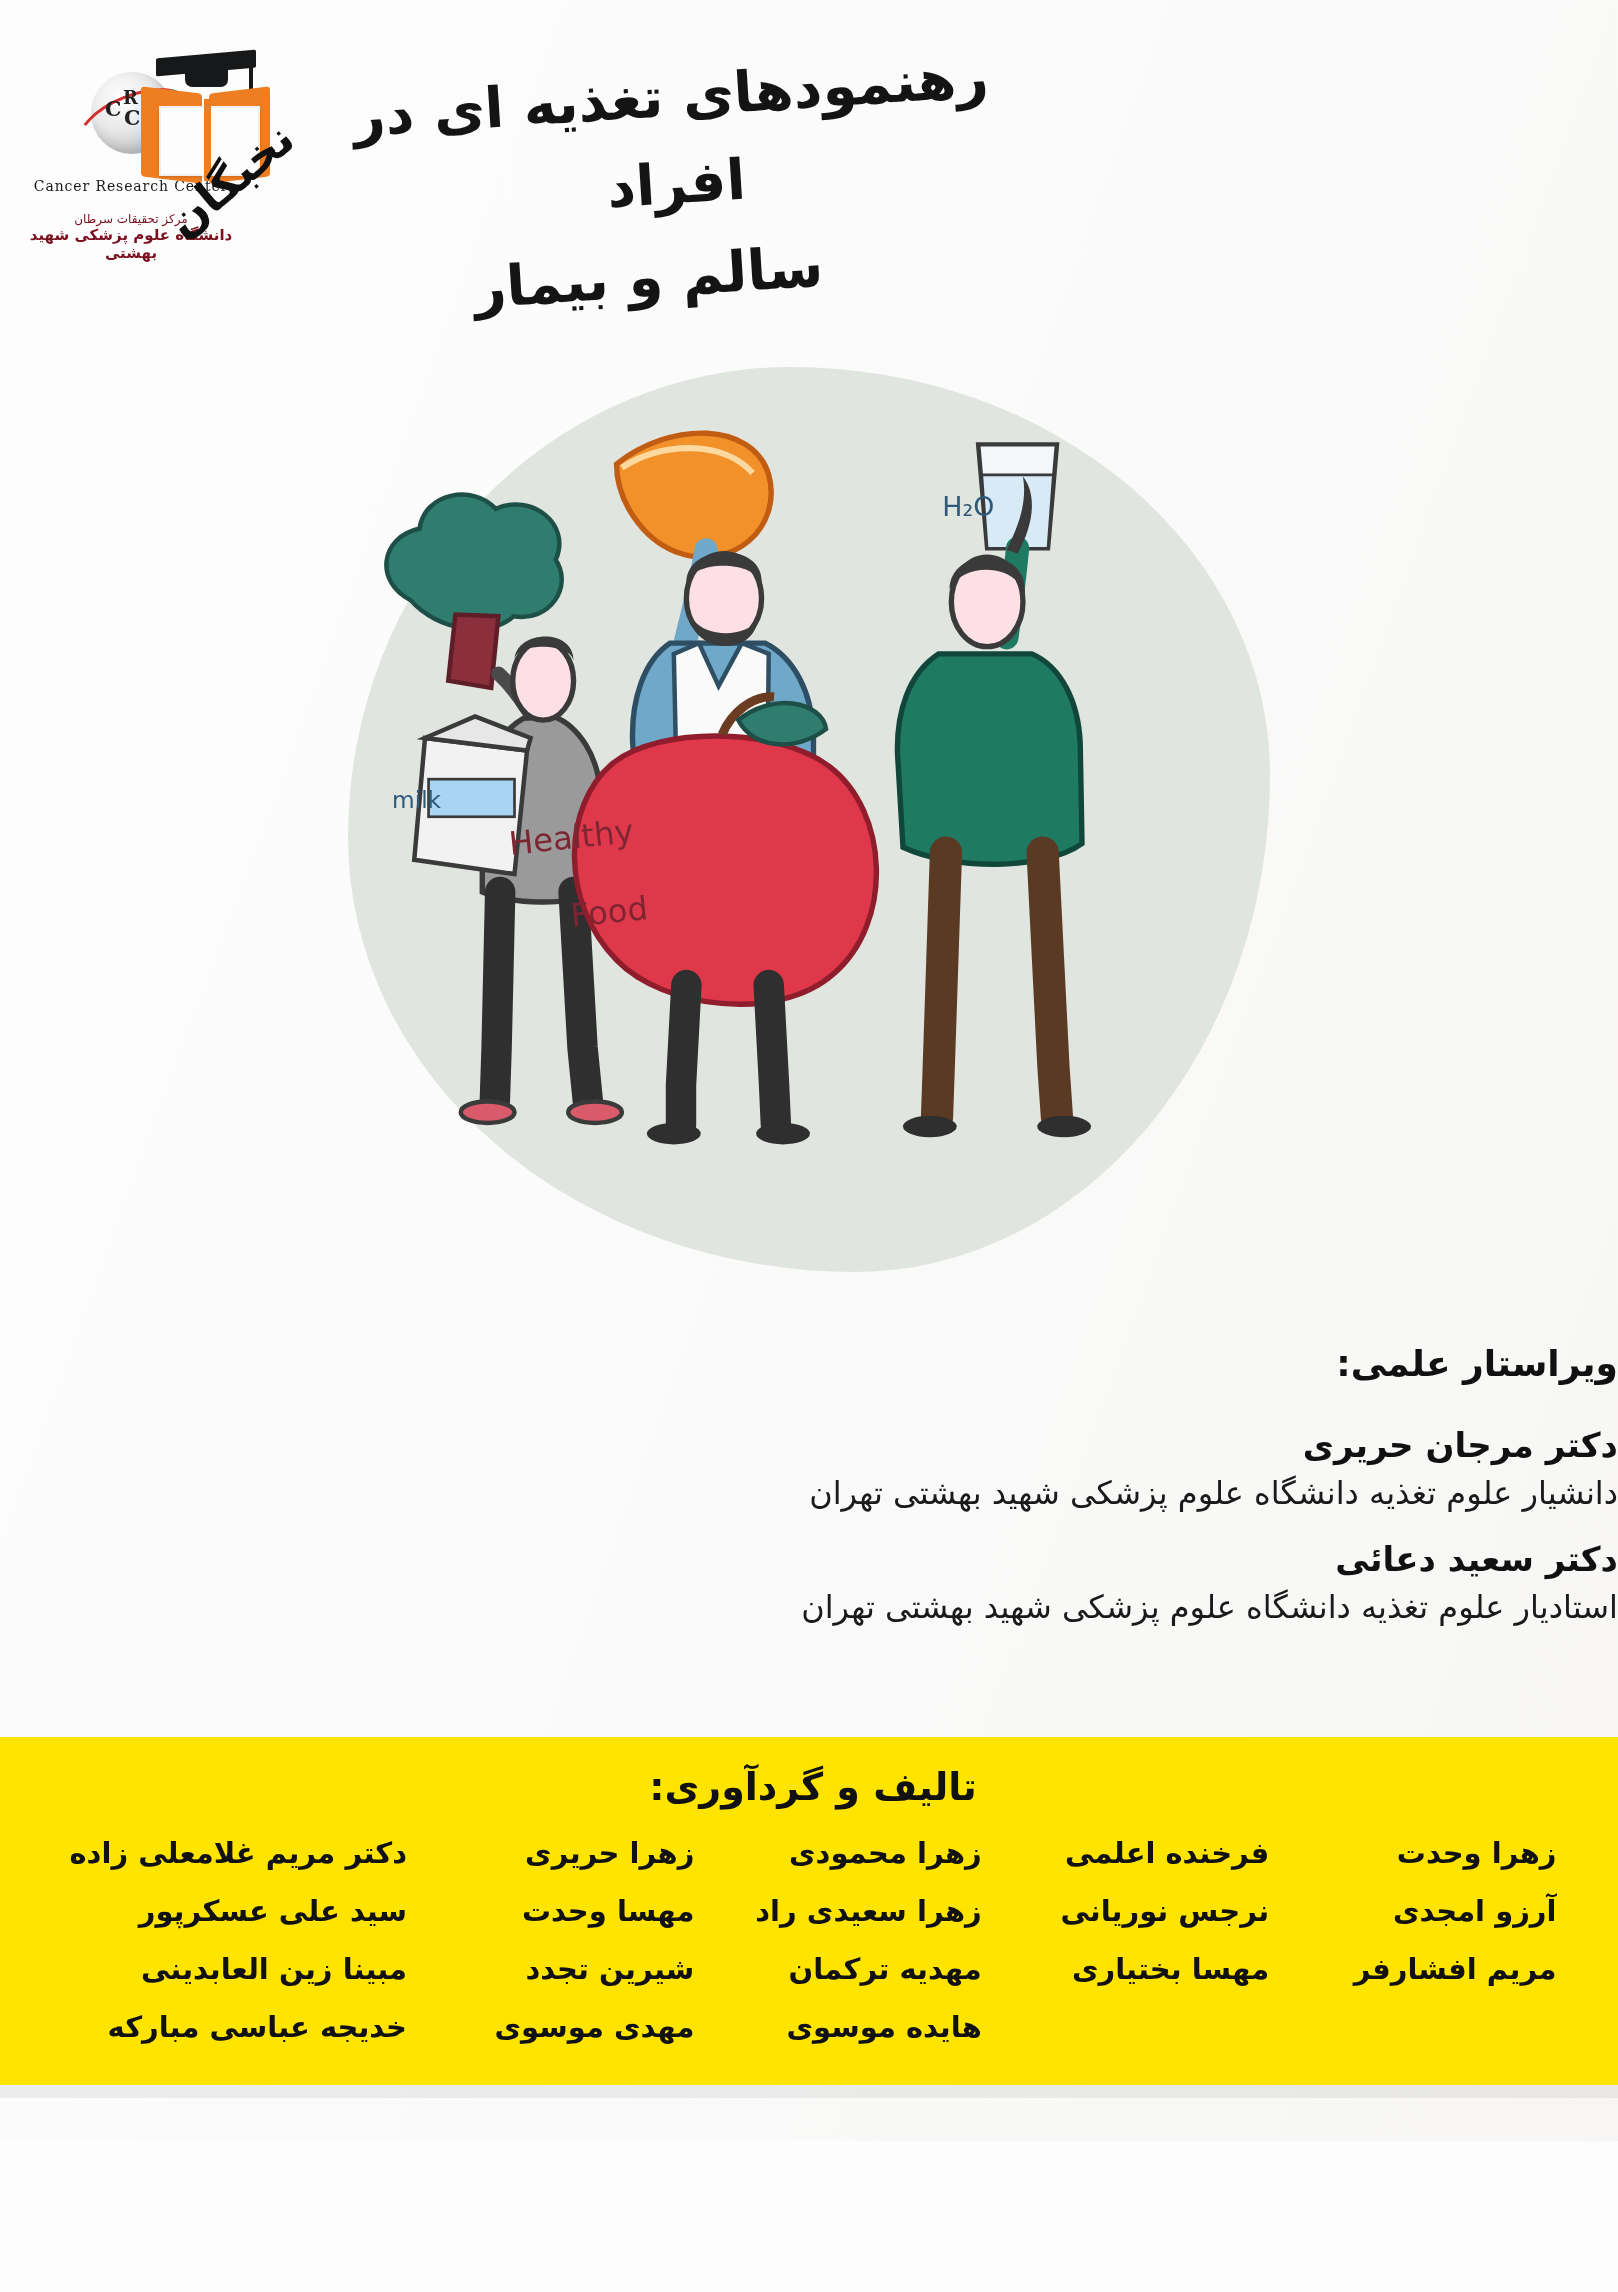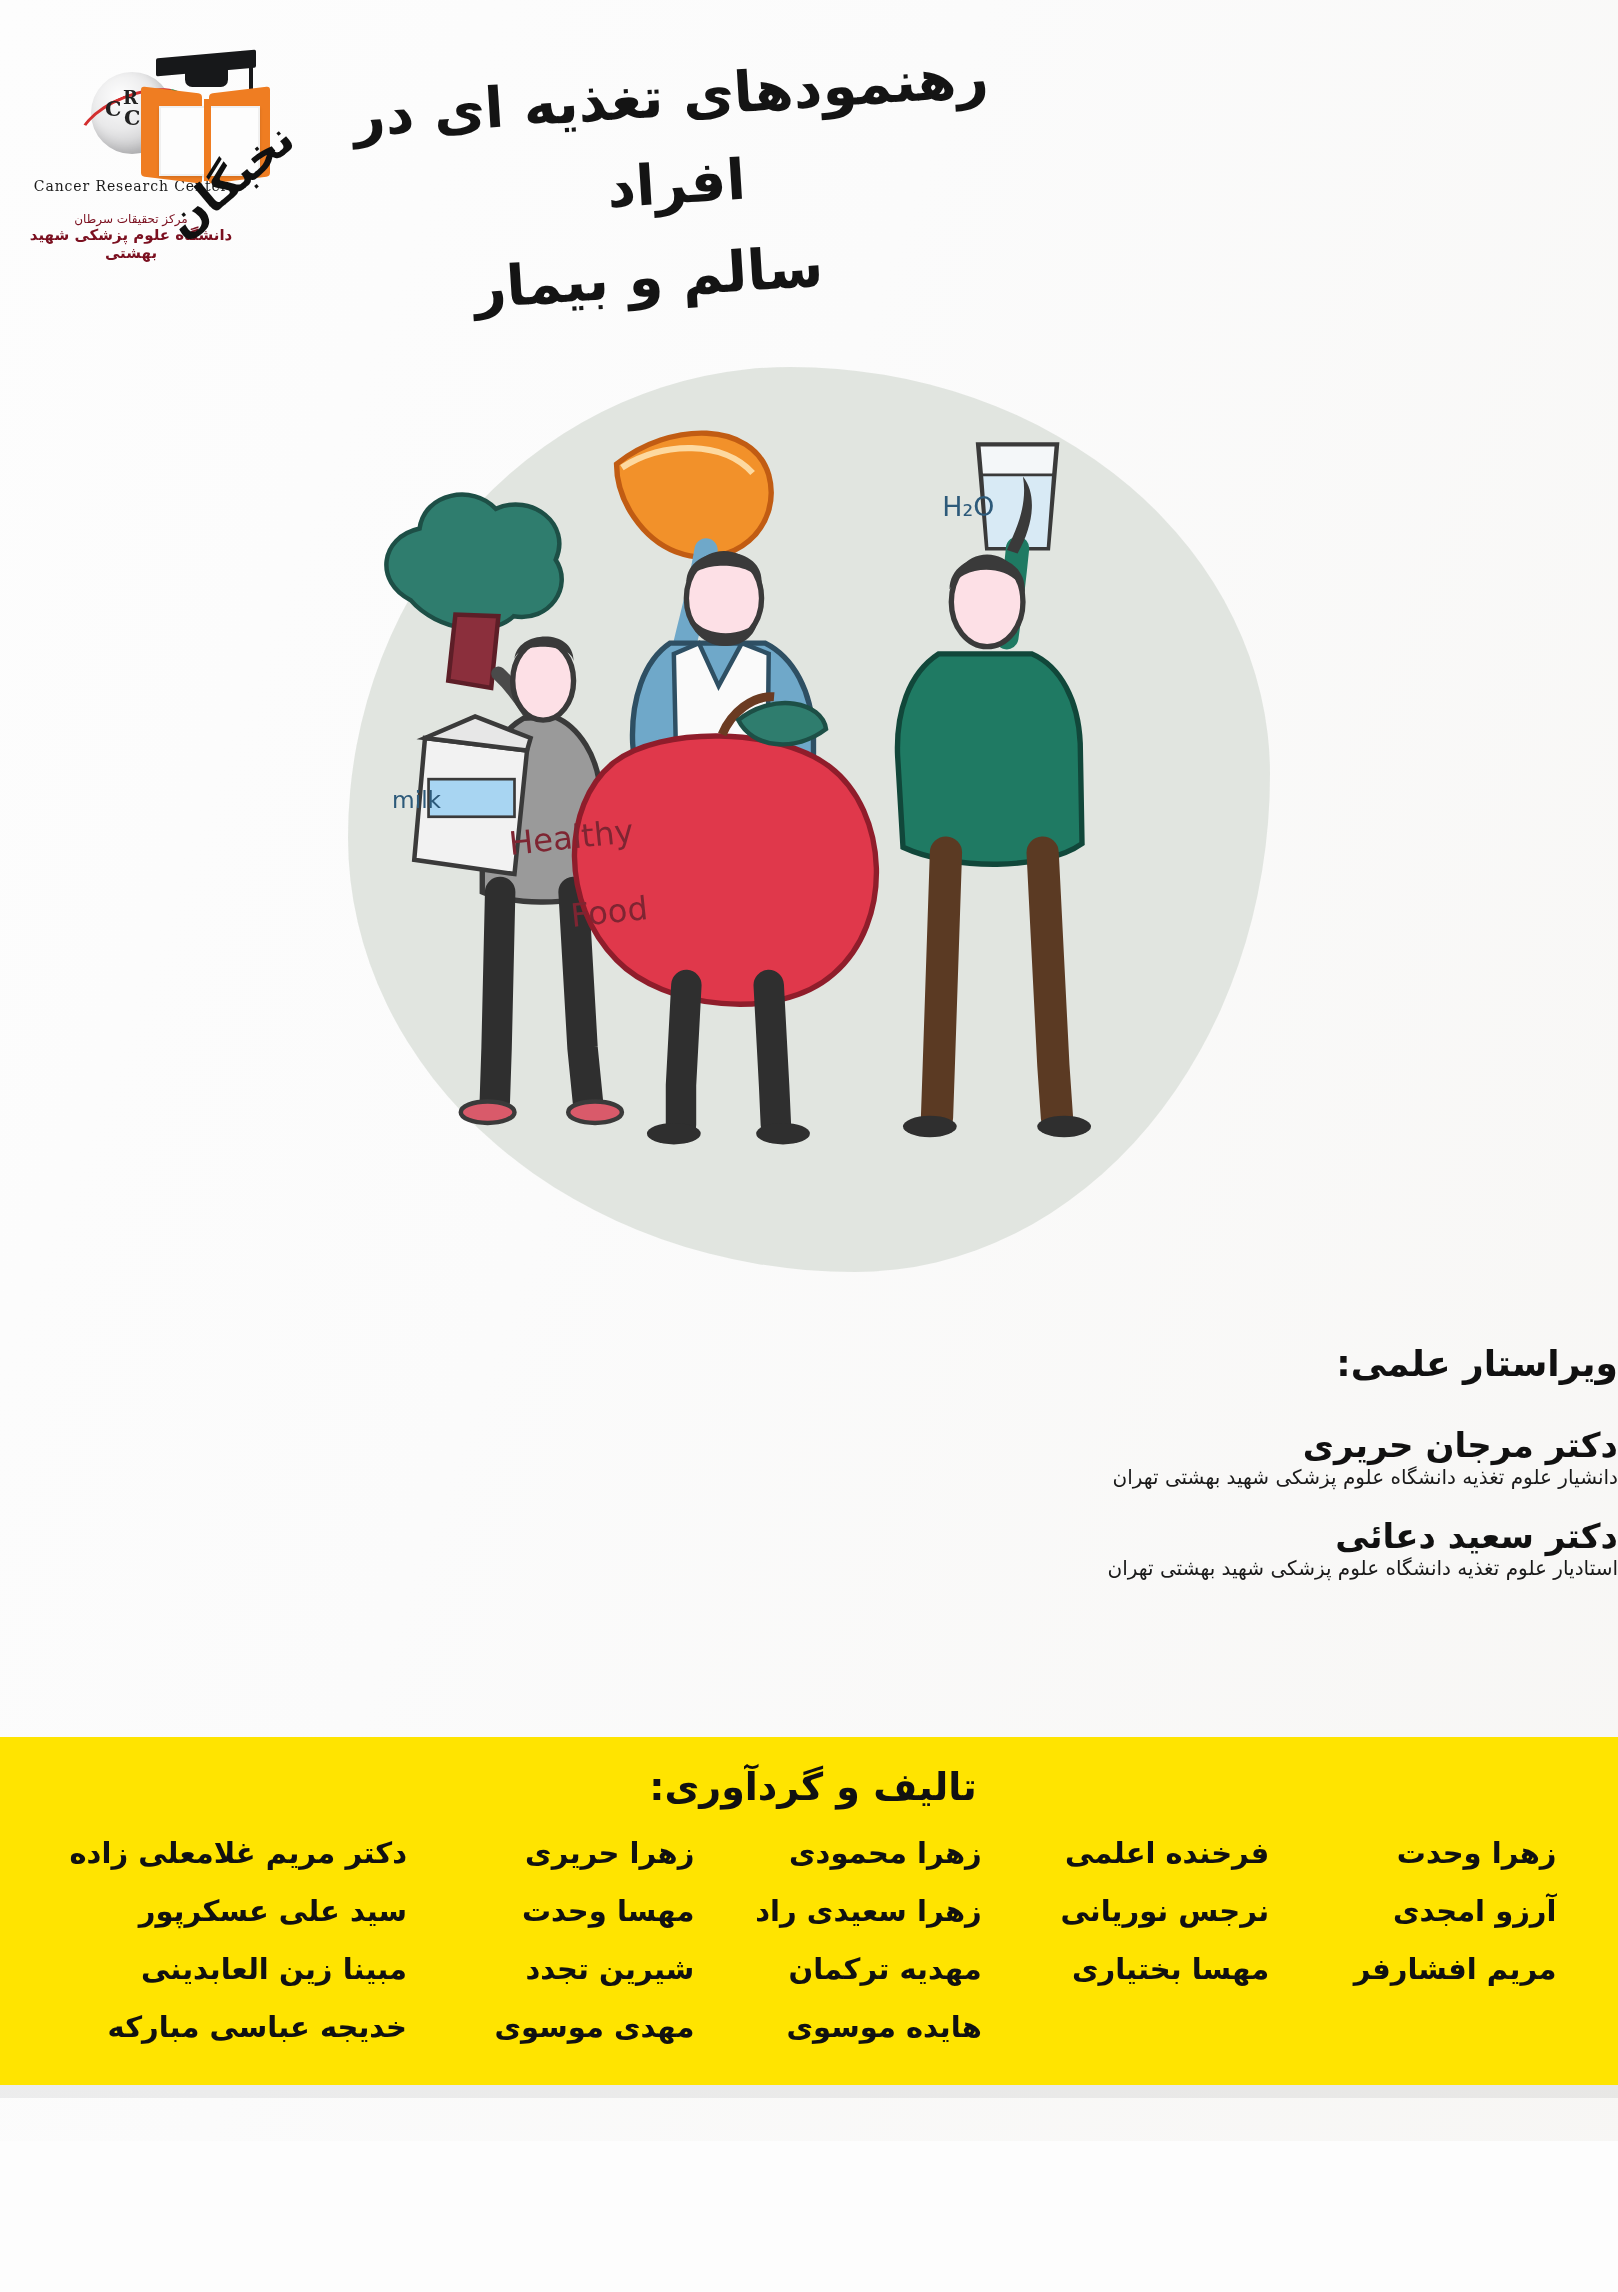--- a/index.html
+++ b/index.html
@@ -259,22 +259,23 @@
     color: #111;
     margin-bottom: 41px;
   }
   .editor-name {
     font-size: 34px;
     font-weight: bold;
     color: #111;
     margin-top: 27px;
   }
   .editor-aff {
-    font-size: 20px;
+    font-size: 32px;
     color: #1a1a1a;
+    margin-top: 9px;
   }
 
   
   .authors-band {
     position: absolute;
     left: 0;
     top: 1737px;
     width: 1618px;
     background: #ffe400;
     padding: 23px 4px 36px;

